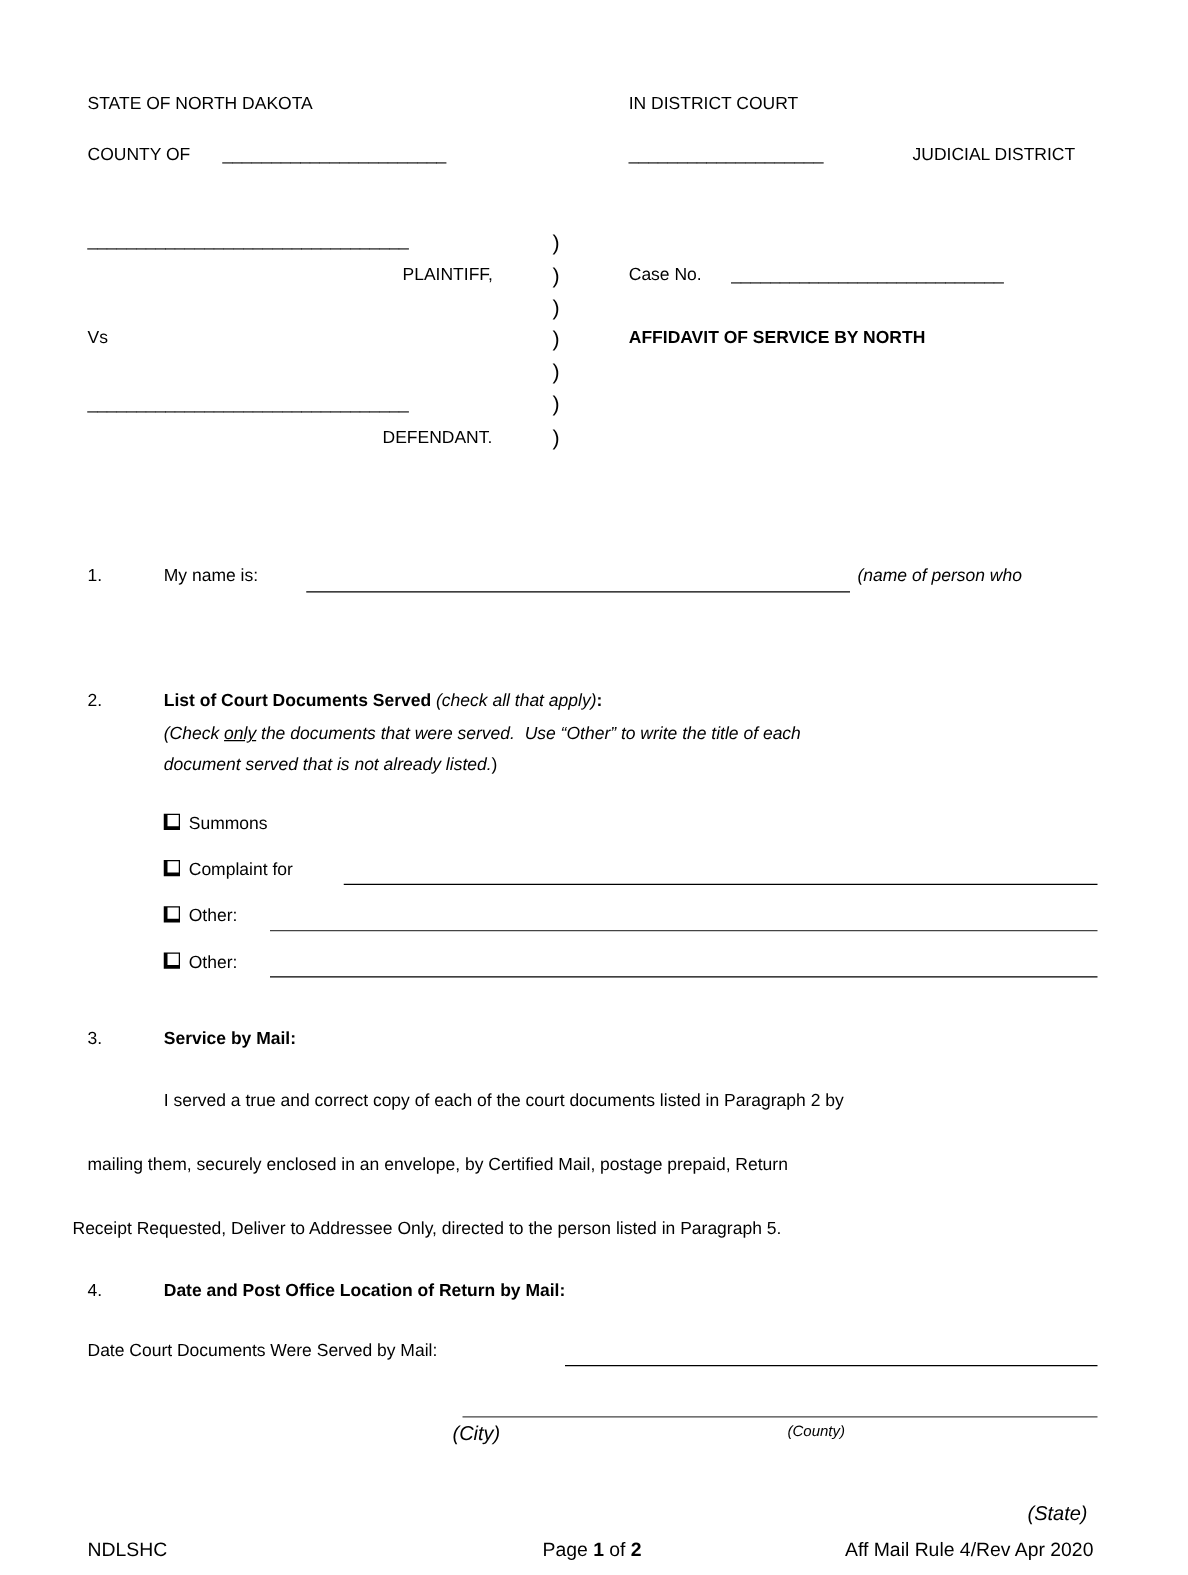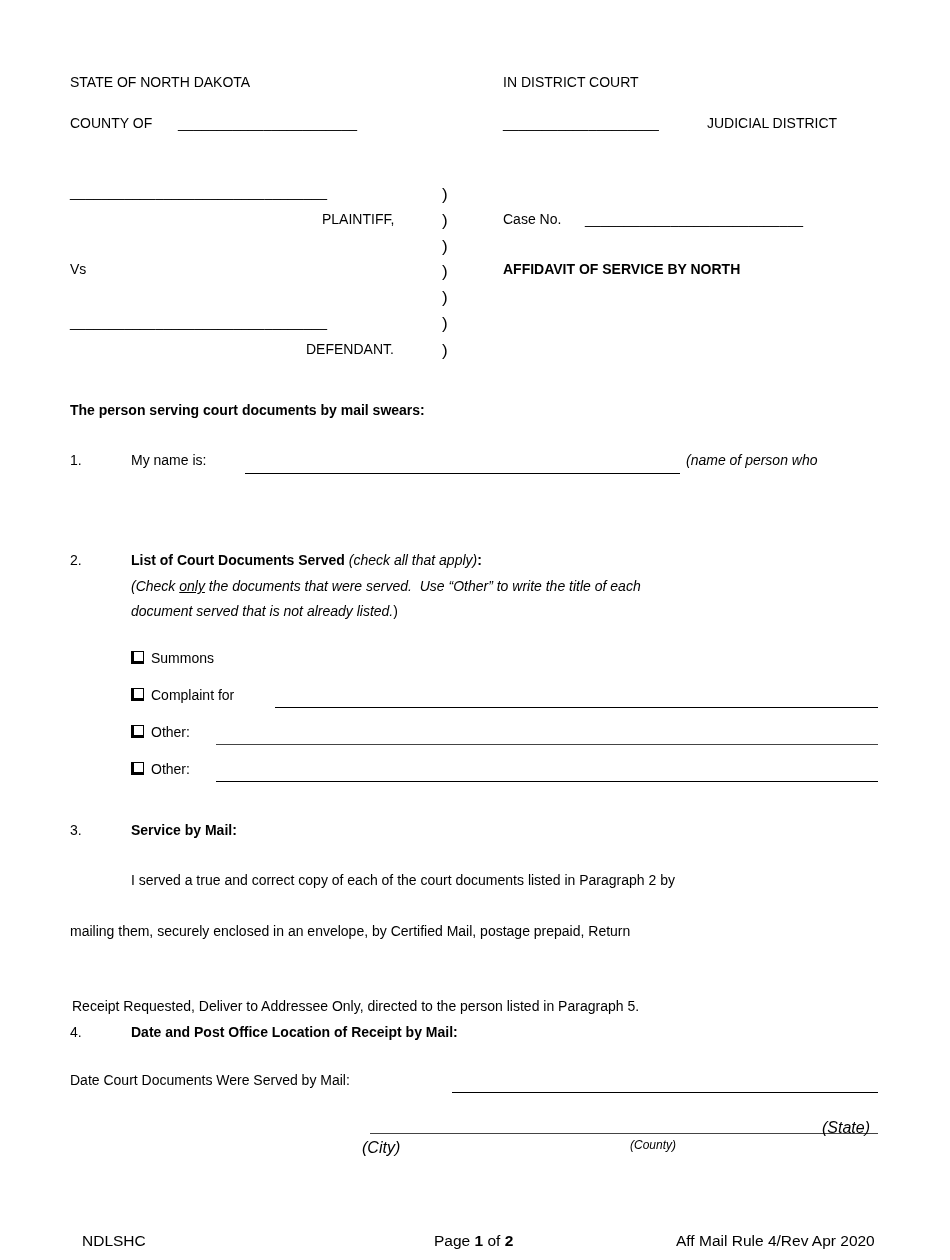--- a/index.html
+++ b/index.html
@@ -63,21 +63,21 @@
 
 <div class="page">
 
   <div class="t" style="left:70px; top:74px;">STATE OF NORTH DAKOTA</div>
   <div class="t" style="left:503px; top:74px;">IN DISTRICT COURT</div>
 
   <div class="t" style="left:70px; top:115px;">COUNTY OF </div>
   <div class="t uscore" style="left:178px; top:115px;">_______________________</div>
 
   <div class="t uscore" style="left:503px; top:115px;">____________________</div>
-  <div class="t" style="left:707px; top:115px;">JUDICIAL DISTRICT</div>
+  <div class="t" style="left:730px; top:115px;">JUDICIAL DISTRICT</div>
 
   <div class="t uscore" style="left:70px; top:184px;">_________________________________</div>
   <div class="t" style="left:322px; top:211px;">PLAINTIFF,</div>
 
   <div class="t" style="left:70px; top:261px;">Vs</div>
 
   <div class="t uscore" style="left:70px; top:314px;">_________________________________</div>
   <div class="t" style="left:306px; top:341px;">DEFENDANT.</div>
 
   <div class="paren" style="left:442px; top:185px;">)</div>
@@ -86,21 +86,20 @@
   <div class="paren" style="left:442px; top:262px;">)</div>
   <div class="paren" style="left:442px; top:288px;">)</div>
   <div class="paren" style="left:442px; top:314px;">)</div>
   <div class="paren" style="left:442px; top:341px;">)</div>
 
   <div class="t" style="left:503px; top:211px;">Case No. </div>
   <div class="t uscore" style="left:585px; top:211px;">____________________________</div>
 
   <div class="t b" style="left:503px; top:261px;">AFFIDAVIT OF SERVICE BY NORTH</div>
 
-  <div class="t b" style="left:70px; top:402px;">The person serving court documents by mail swears:</div>
 
   <div class="t" style="left:70px; top:452px;">1.</div>
   <div class="t" style="left:131px; top:452px;">My name is:</div>
   <div class="rule" style="left:245px; top:473px; width:435px;"></div>
   <div class="t i" style="left:686px; top:452px;">(name of person who</div>
 
   <div class="t" style="left:70px; top:552px;">2.</div>
   <div class="t" style="left:131px; top:552px;"><span class="b">List of Court Documents Served</span><span> </span><span class="i">(check all that apply)</span><span class="b">:</span></div>
 
   <div class="t i" style="left:131px; top:578px;"><span>(Check </span><span class="u">only</span><span> the documents that were served.  Use “Other” to write the title of each</span></div>
@@ -116,33 +115,33 @@
   <div class="rule-grey" style="left:216px; top:744px; width:662px;"></div>
 
   <div class="t" style="left:131px; top:761px;"><span class="cbox"></span><span>Other:</span></div>
   <div class="rule" style="left:216px; top:781px; width:662px;"></div>
 
   <div class="t" style="left:70px; top:822px;">3.</div>
   <div class="t b" style="left:131px; top:822px;">Service by Mail:</div>
 
   <div class="t" style="left:131px; top:872px;">I served a true and correct copy of each of the court documents listed in Paragraph 2 by</div>
   <div class="t" style="left:70px; top:923px;">mailing them, securely enclosed in an envelope, by Certified Mail, postage prepaid, Return</div>
-  <div class="t" style="left:72px; top:974px;margin-top:24px;">Receipt Requested, Deliver to Addressee Only, directed to the person listed in Paragraph 5.</div>
+  <div class="t" style="left:58px; top:974px;">Receipt Requested, Deliver to Addressee Only, directed to the person listed in Paragraph 5.</div>
 
   <div class="t" style="left:70px; top:1024px;">4.</div>
-  <div class="t b" style="left:131px; top:1024px;">Date and Post Office Location of Receipt by Mail:</div>
+  <div class="t b" style="left:131px; top:1024px;">Date and Post Office Location of Return by Mail:</div>
 
   <div class="t" style="left:70px; top:1072px;">Date Court Documents Were Served by Mail:</div>
   <div class="rule" style="left:452px; top:1092px; width:426px;"></div>
 
   <div class="rule-grey" style="left:370px; top:1133px; width:508px;"></div>
 
   <div class="t i" style="left:362px; top:1138px; font-size:16px;">(City)</div>
   <div class="t i" style="left:630px; top:1138px; font-size:12px;">(County)</div>
-  <div class="t i" style="left:822px; top:1118px; font-size:16px;">(State)</div>
+  <div class="t i" style="left:822px; top:1202px; font-size:16px;">(State)</div>
 
-  <div class="footer-item" style="left:82px; top:1232px;">NDLSHC</div>
+  <div class="footer-item" style="left:70px; top:1232px;">NDLSHC</div>
 
   <div class="footer-item" style="left:434px; top:1232px;"><span>Page </span><span class="b">1</span><span> of </span><span class="b">2</span></div>
 
   <div class="footer-item" style="left:676px; top:1232px;">Aff Mail Rule 4/Rev Apr 2020</div>
 
 </div>
 
 </body></html>

